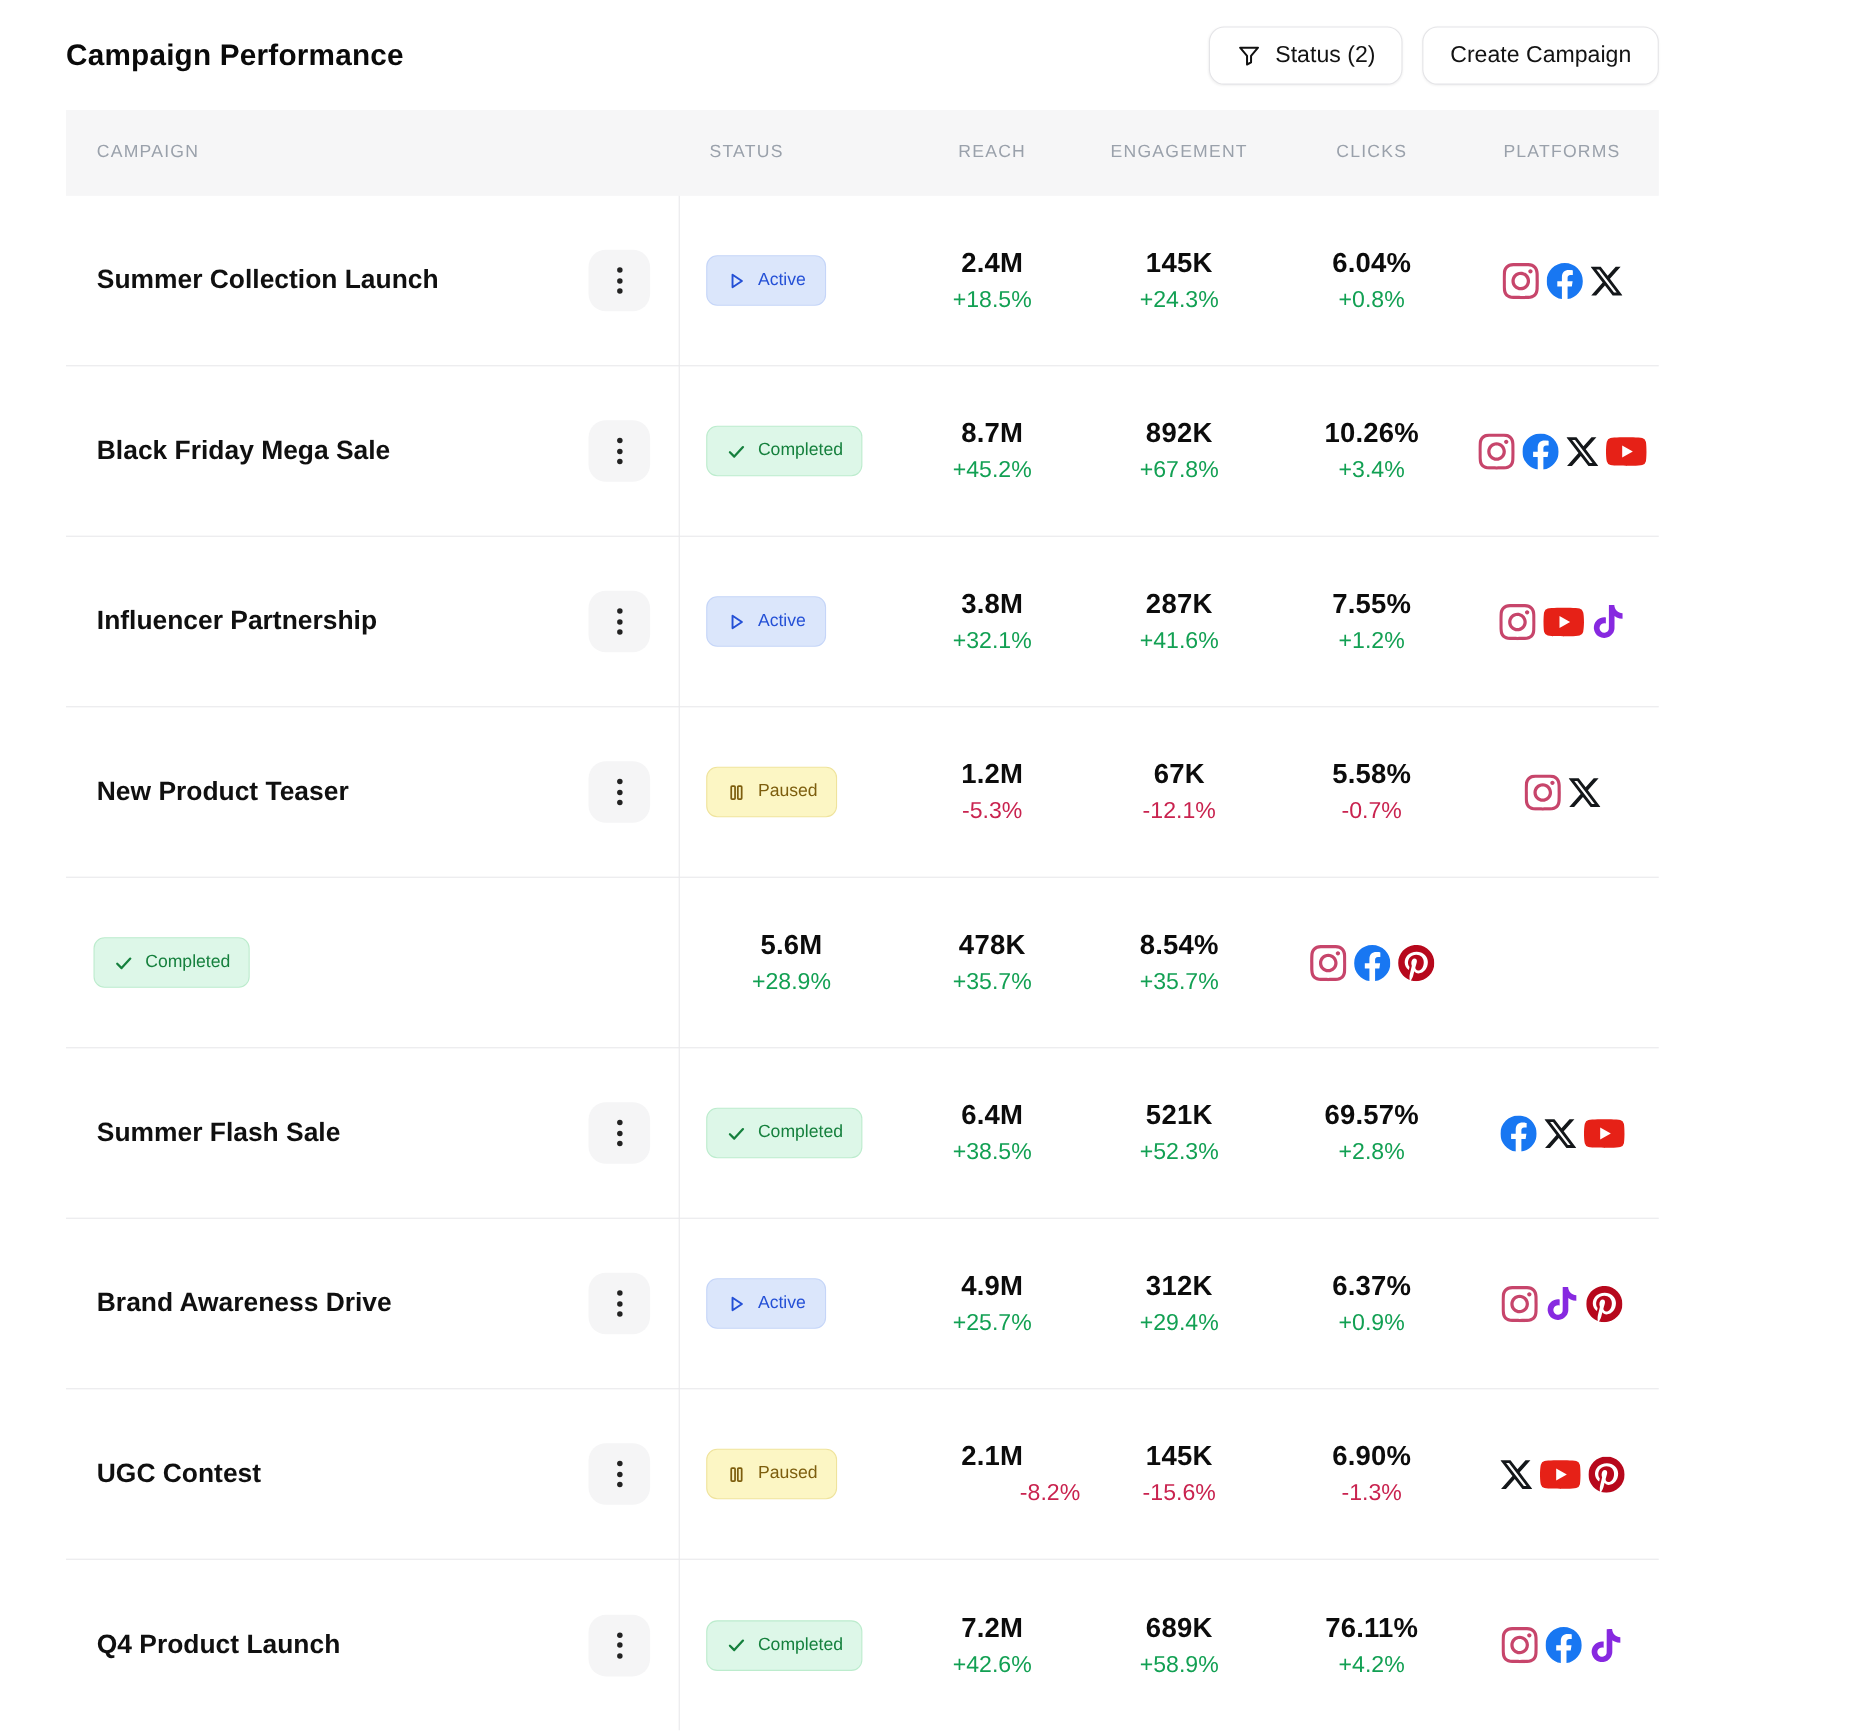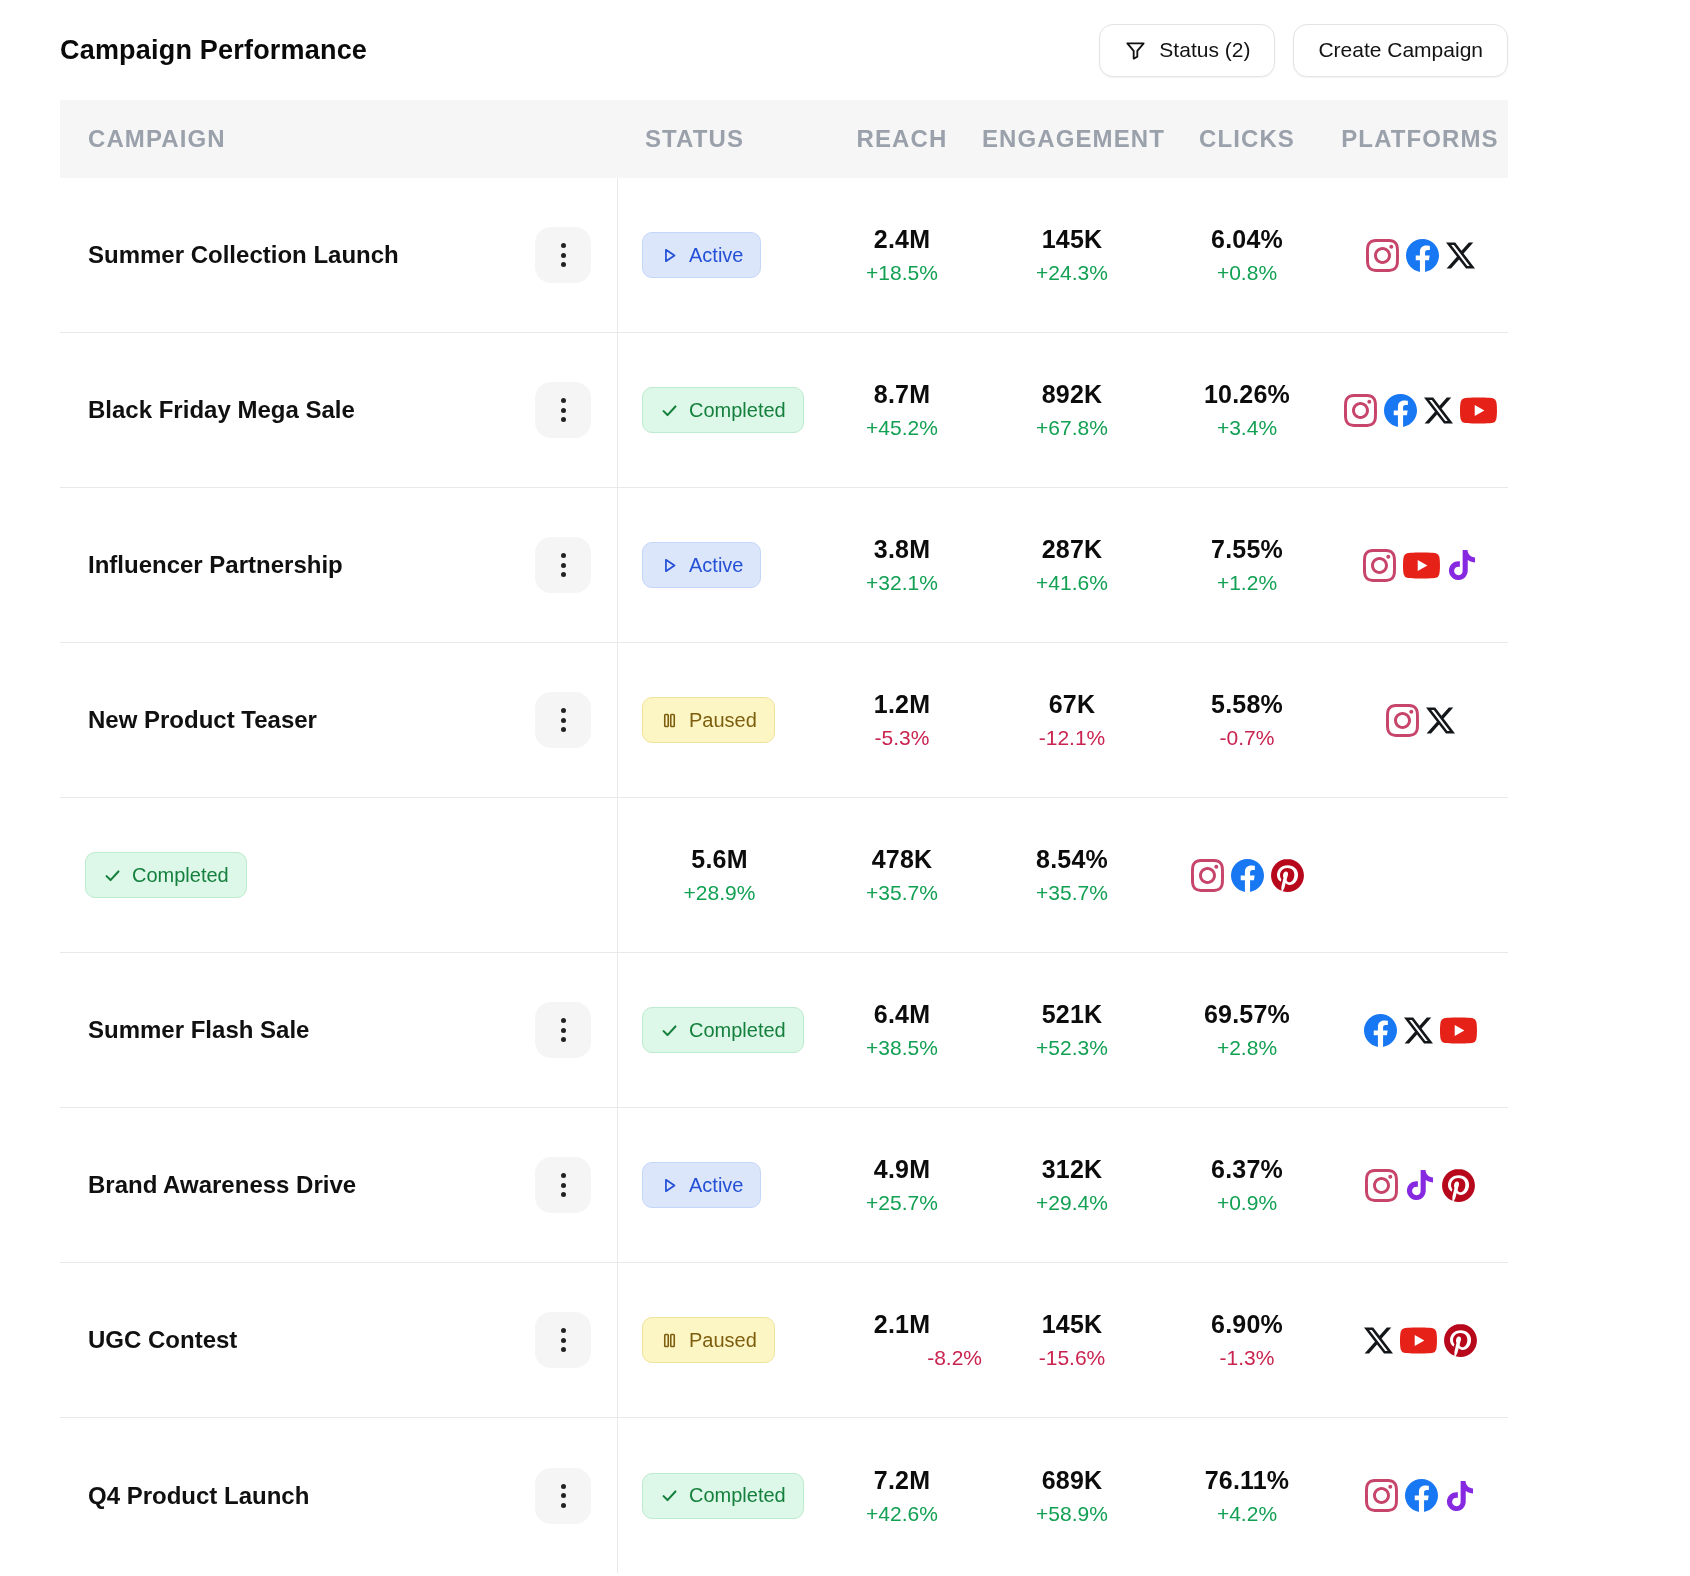--- a/index.html
+++ b/index.html
@@ -21,37 +21,37 @@
     display:inline-flex;align-items:center;gap:12px;height:53px;padding:0 24px;
     background:#fff;border:1px solid var(--btnline);border-radius:14px;
     font-size:21px;font-weight:500;font-family:inherit;color:#131313;cursor:pointer;
     box-shadow:0 1px 2px rgba(0,0,0,.05);
     text-align:center;
   }
   .btn svg{width:23px;height:23px;display:block}
   .grid{display:grid;grid-template-columns:557px 205px 160px 180px 170px 176px;align-items:center}
   .thead{
     height:78px;background:var(--band);
-    font-size:24px;font-weight:700;color:var(--muted);letter-spacing:1.1px;
+    font-size:16px;font-weight:400;color:var(--muted);letter-spacing:1.1px;
   }
   .th{text-align:center;white-space:nowrap}
   .th.left{text-align:left;padding-left:28px}
   .row{height:155px;border-bottom:1px solid var(--line)}
   .row:last-child{border-bottom:none}
   .c-campaign{display:flex;align-items:center;justify-content:space-between;padding:0 26px 0 28px}
   .cname{font-size:24px;font-weight:700;color:#101010}
   .kebab{
     width:56px;height:56px;border:none;border-radius:16px;background:#f5f5f6;
     display:flex;flex-direction:column;align-items:center;justify-content:center;gap:4.5px;cursor:pointer;flex:none;
   }
   .kebab i{width:5px;height:5px;border-radius:50%;background:#222;display:block}
   .c-status{padding-left:25px}
   .badge{
     display:inline-flex;align-items:center;gap:10px;height:46px;padding:0 17px;
-    border-radius:10px;border:1px solid transparent;font-size:20px;font-weight:500;white-space:nowrap;
+    border-radius:10px;border:1px solid transparent;font-size:16px;font-weight:500;white-space:nowrap;
   }
   .badge svg{width:19px;height:19px;display:block}
   .metric{text-align:center}
   .mval{font-size:25px;font-weight:700;letter-spacing:.2px;color:#0c0c0c}
   .mchg{font-size:21px;font-weight:500;margin-top:7px}
   .c-platforms{display:flex;align-items:center;justify-content:center;gap:7px}
   .picon{display:flex;align-items:center}
   .picon svg{display:block}
   .vline{position:absolute;left:557px;top:178px;bottom:0;width:1px;background:var(--line)}
 </style>

